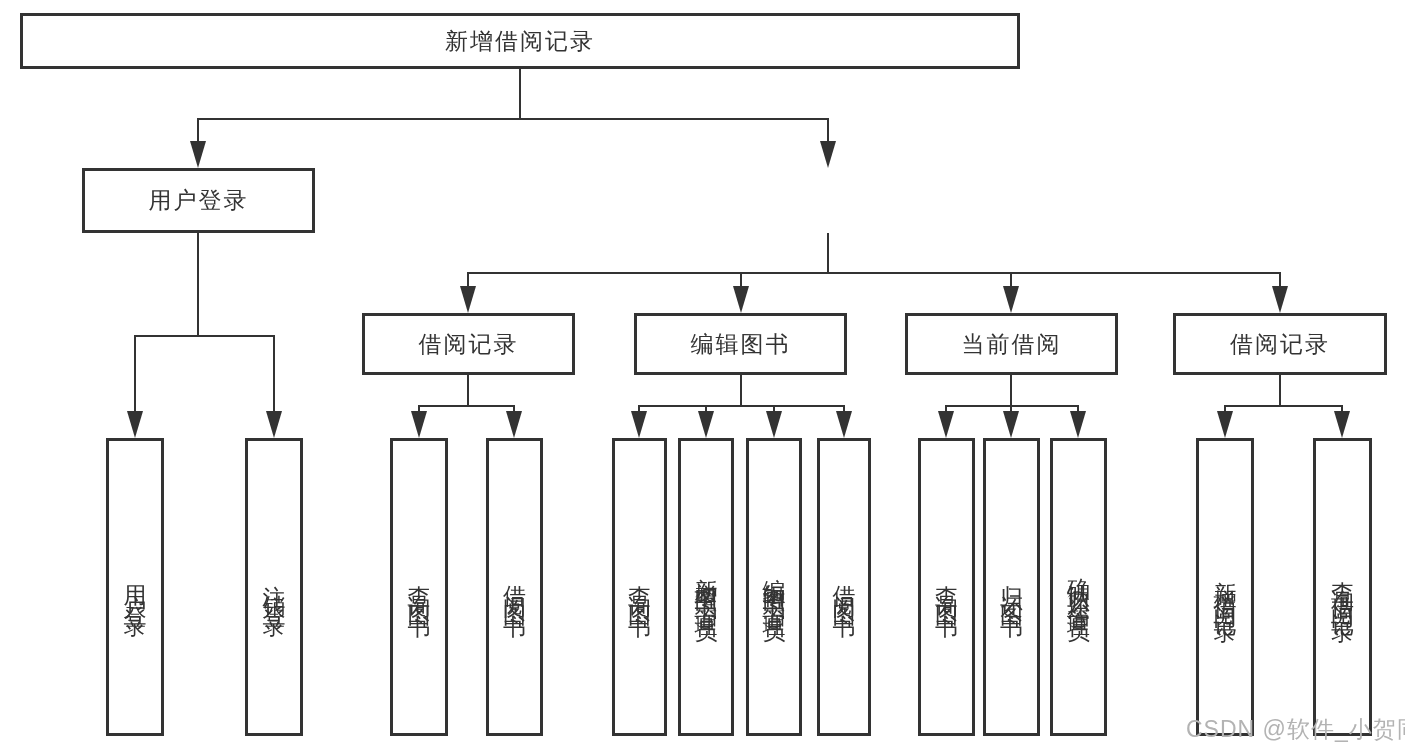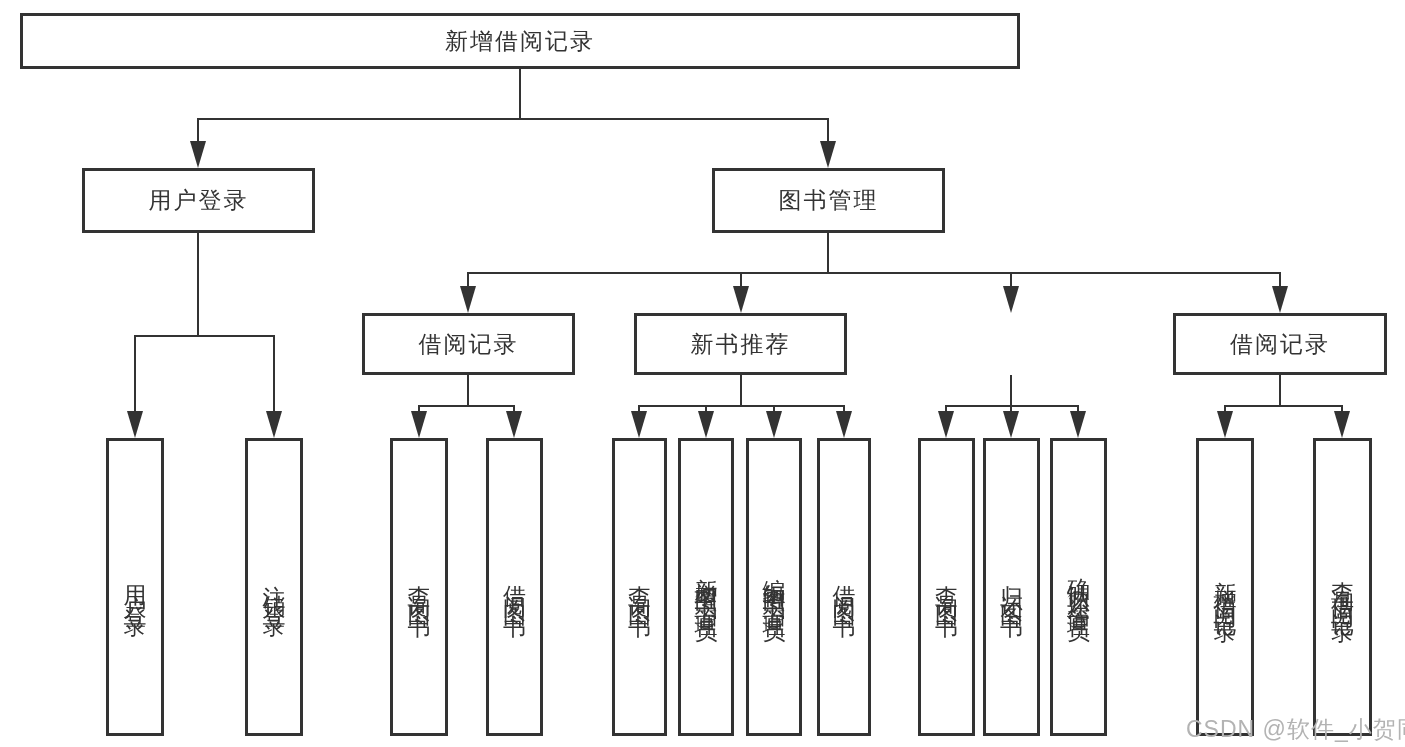--- a/index.html
+++ b/index.html
@@ -35,26 +35,26 @@
 </style>
 </head>
 <body>
 
 <div class="canvas">
 
   <div class="box" style="left:20px;top:13px;width:1000px;height:56px;">新增借阅记录</div>
 
   <div class="box" style="left:82px;top:168px;width:233px;height:65px;">用户登录</div>
 
-  <div class="box" style="left:712px;top:168px;width:233px;height:65px;">图书管理</div>
 
   <div class="box" style="left:362px;top:313px;width:213px;height:62px;">借阅记录</div>
 
-  <div class="box" style="left:634px;top:313px;width:213px;height:62px;">新书推荐</div>
+  <div class="box" style="left:634px;top:313px;width:213px;height:62px;">编辑图书</div>
 
+  <div class="box" style="left:905px;top:313px;width:213px;height:62px;">当前借阅</div>
 
   <div class="box" style="left:1173px;top:313px;width:214px;height:62px;">借阅记录</div>
 
   <div class="box leaf" style="left:106px;top:438px;width:58px;height:298px;">
     <span class="vtext">用户登录</span>
   </div>
 
   <div class="box leaf" style="left:245px;top:438px;width:58px;height:298px;">
     <span class="vtext">注销登录</span>
   </div>

